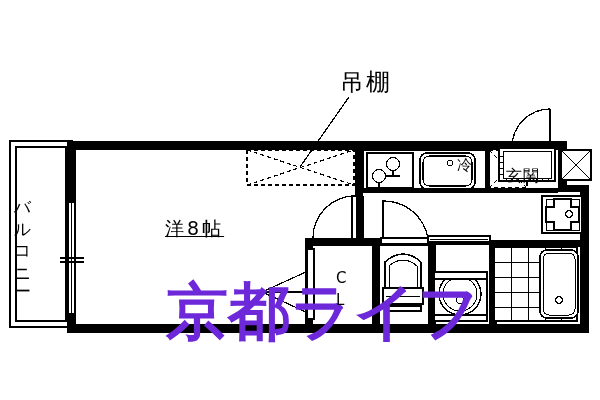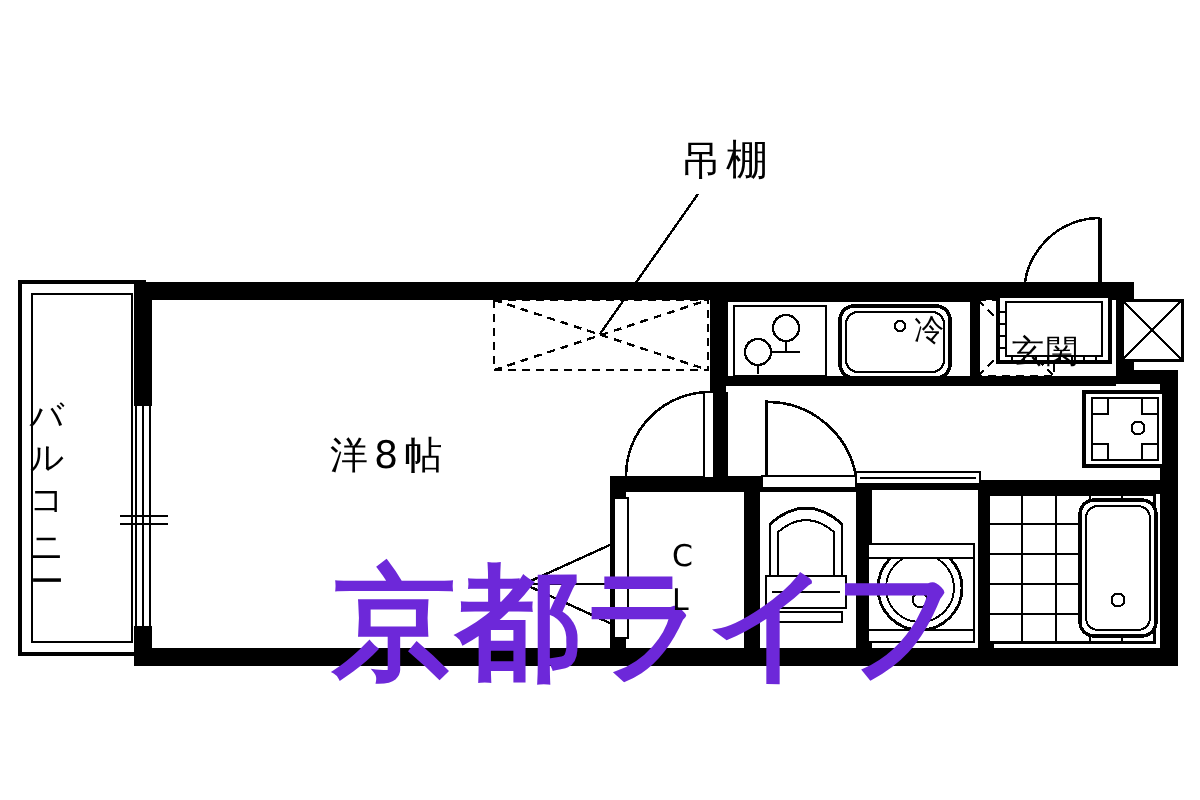--- a/index.html
+++ b/index.html
@@ -17,22 +17,22 @@
   }
   #plan svg { display: block; }
   .lbl {
     position: absolute;
     font-family: "DejaVu Sans", "Liberation Sans", sans-serif;
     color: #000;
     white-space: nowrap;
     line-height: 1;
     user-select: none;
   }
-  #label-tsuridana { left: 340px; top: 70px; font-size: 21px; letter-spacing: 2px; }
-  #label-room      { left: 165px; top: 219px; font-size: 19px; letter-spacing: 3px; }
+  #label-tsuridana { left: 340px; top: 70px; font-size: 24px; letter-spacing: 2px; }
+  #label-room      { left: 165px; top: 219px; font-size: 19px; letter-spacing: 3px; text-decoration: underline; }
   #label-reizou    { left: 457px; top: 158px; font-size: 15px; }
   #label-genkan    { left: 506px; top: 168px; font-size: 16px; letter-spacing: 1px; }
   #label-closet    { left: 336px; top: 268px; font-size: 15px; letter-spacing: 1px; line-height: 1.45; }
   #label-balcony {
     left: 14px; top: 188px;
     font-size: 17px;
     writing-mode: vertical-rl;
     text-orientation: upright;
     letter-spacing: 4px;
   }

